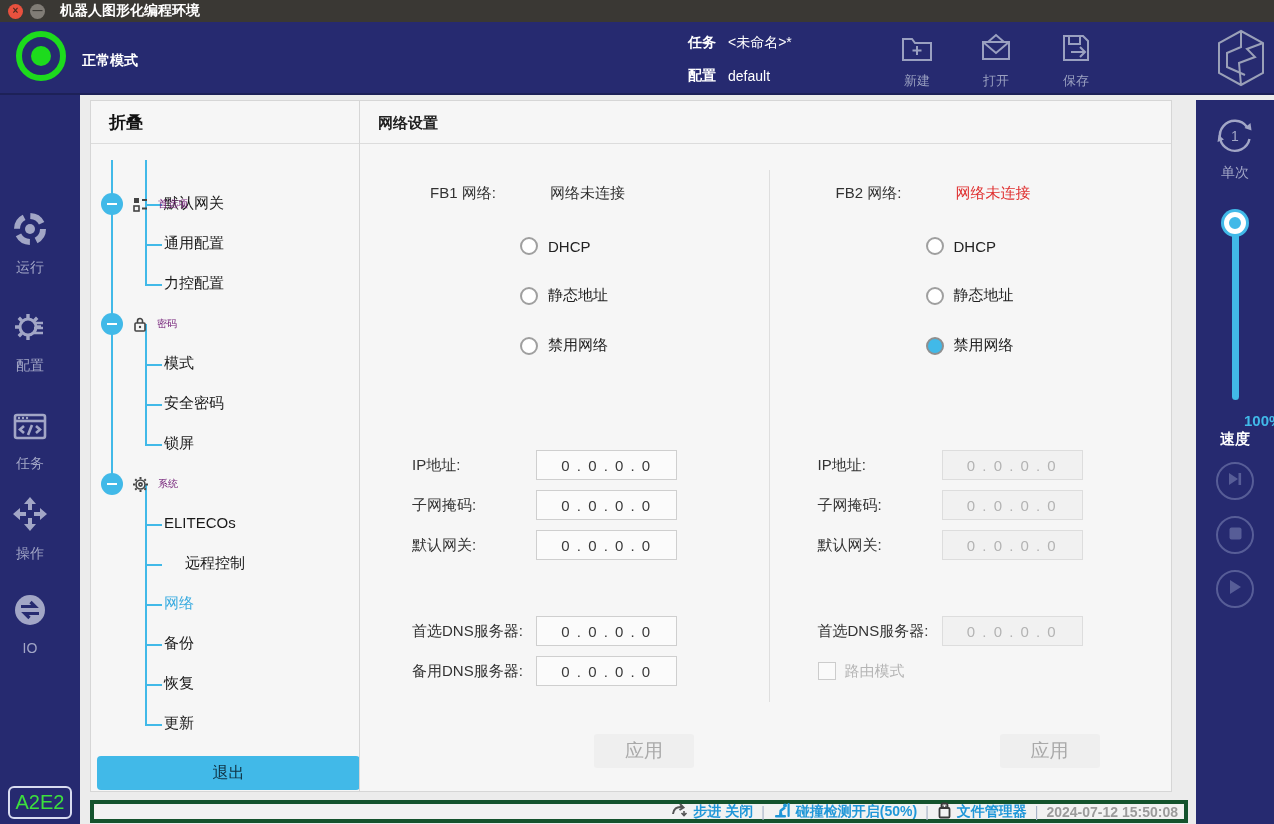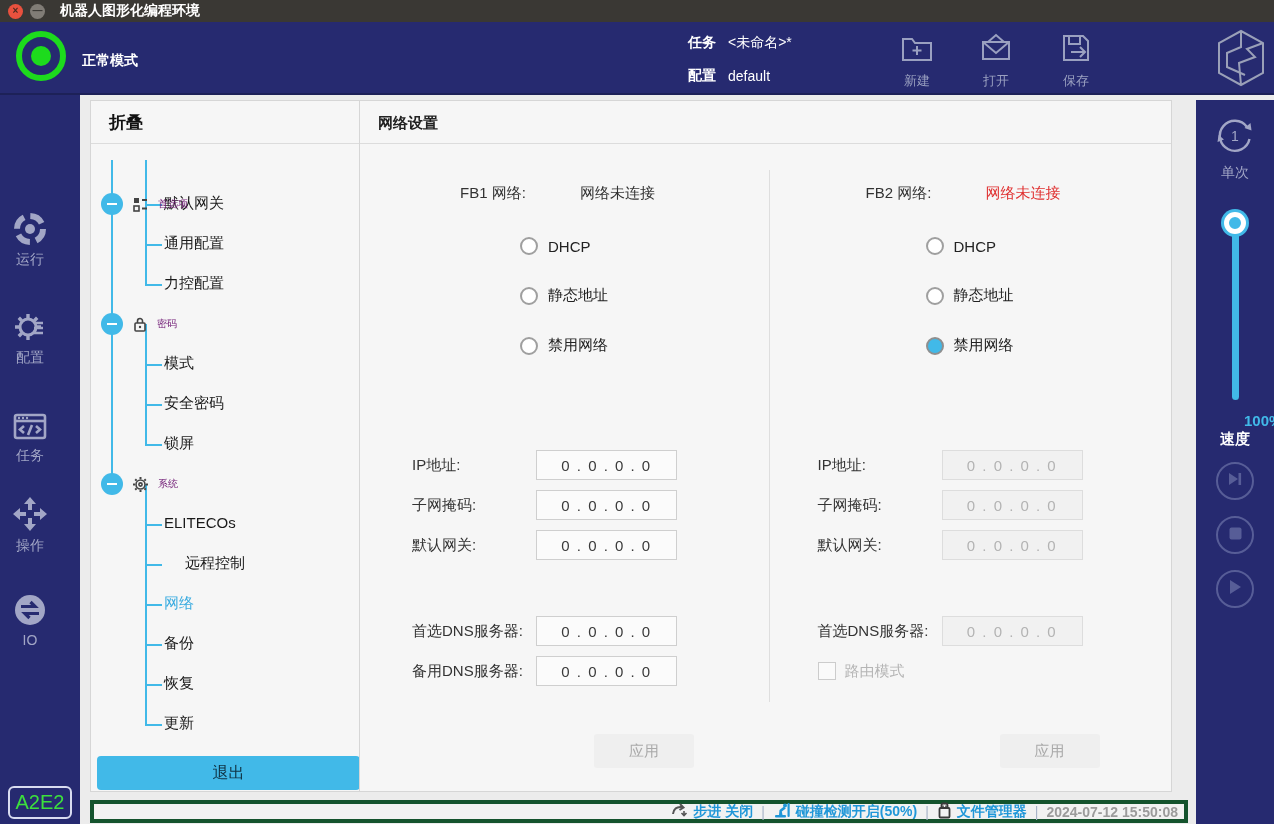--- a/index.html
+++ b/index.html
@@ -20,21 +20,21 @@
   .mode-label { position:absolute; left:82px; top:30px; color:#fff; font-weight:bold; font-size:14px; }
   .task-rows { position:absolute; left:688px; top:12px; }
   .task-row { display:flex; gap:12px; font-size:14px; color:#fff; margin-bottom:15px; align-items:center; }
   .task-row .lbl { font-weight:bold; }
   .hdr-action { position:absolute; top:8px; width:60px; display:flex; flex-direction:column; align-items:center; gap:3px; color:#9aa0c0; font-size:13px; cursor:pointer; }
   .hdr-action svg { stroke:#9aa0c0; fill:none; stroke-width:2; }
   .brand { position:absolute; left:1212px; top:5px; }
 
   
   .left-nav { position:absolute; top:95px; left:0; width:80px; height:729px; background:#262a70; }
-  .nav-item { position:absolute; left:0; width:60px; display:flex; flex-direction:column; align-items:center; gap:4px; color:#a2a6c6; font-size:14px; cursor:pointer; }
+  .nav-item { position:absolute; left:0; width:60px; display:flex; flex-direction:column; align-items:center; gap:12px; color:#a2a6c6; font-size:14px; cursor:pointer; }
   .nav-item svg { display:block; }
   .nav-badge { position:absolute; left:8px; bottom:5px; width:64px; height:33px; border:2px solid #d8dcf0; border-radius:6px; color:#3ce03c; font-size:20px; display:flex; align-items:center; justify-content:center; }
 
   
   .tree-panel { position:absolute; left:90px; top:100px; width:277px; height:692px; background:#f6f6f6; border:1px solid #d6d6d6; }
   .tree-title { height:43px; line-height:43px; padding-left:18px; font-size:17px; font-weight:bold; color:#111; border-bottom:1px solid #dcdcdc; }
   .tree-body { position:relative; height:647px; }
   .tline { position:absolute; background:#41b9e8; }
   .t-group { position:absolute; left:10px; display:flex; align-items:center; gap:9px; z-index:2; cursor:pointer; }
   .t-circle { width:22px; height:22px; border-radius:50%; background:#41b9e8; display:flex; align-items:center; justify-content:center; }
@@ -44,37 +44,37 @@
   .t-child { position:absolute; left:73px; font-size:15px; color:#1a1a1a; cursor:pointer; }
   .t-child.sel { color:#3bace0; }
   .exit-btn { position:absolute; left:6px; top:612px; width:263px; height:34px; background:#41b9e8; border:none; border-radius:4px; font-size:16px; color:#0f3040; cursor:pointer; font-family:inherit; }
 
   
   .main-panel { position:absolute; left:359px; top:100px; width:813px; height:692px; background:#f6f6f6; border:1px solid #d6d6d6; }
   .main-title { height:43px; line-height:43px; padding-left:18px; font-size:15px; font-weight:bold; color:#222; border-bottom:1px solid #dcdcdc; }
   .columns { position:relative; display:flex; height:648px; }
   .divider { position:absolute; left:409px; top:26px; height:532px; width:1px; background:#dedede; }
   .col { width:406px; }
-  .status-row { margin:40px 0 0 100px; display:flex; align-items:center; }
+  .status-row { margin:40px 0 0 70px; display:flex; align-items:center; }
   .flabel { width:120px; font-size:15px; color:#333; }
   .status-val { font-size:15px; }
   .radios { margin:34px 0 0 160px; display:flex; flex-direction:column; gap:31px; }
   .radio { display:flex; align-items:center; gap:10px; font-size:15px; color:#222; cursor:pointer; }
   .rdot { width:18px; height:18px; border-radius:50%; border:2px solid #9f9f9f; background:#fff; flex:none; }
   .rdot.checked { background:#41b9e8; border-color:#8f8f8f; }
   .fields { margin:95px 0 0 52px; display:flex; flex-direction:column; gap:10px; }
   .dns-block { margin-top:46px; display:flex; flex-direction:column; gap:10px; }
   .frow { display:flex; align-items:center; height:30px; }
   .flabel2 { width:124px; font-size:15px; color:#333; }
   .fbox { width:141px; height:30px; border:1px solid #cfcfcf; background:#fbfbfb; display:flex; align-items:center; justify-content:center; font-size:15px; color:#3a3a3a; letter-spacing:1.5px; }
   .fbox.disabled { background:#f1f1f1; color:#b3b3b3; border-color:#dddddd; }
   .cb-row { display:flex; align-items:center; gap:9px; height:30px; }
   .cbox { width:18px; height:18px; border:1px solid #cccccc; background:#fafafa; flex:none; }
   .cb-label { font-size:15px; color:#b5b5b5; }
-  .apply-btn { margin:48px 0 0 234px; width:100px; height:34px; background:#efefef; color:#a9a9a9; font-size:15px; border:none; border-radius:3px; cursor:pointer; font-family:inherit; }
+  .apply-btn { margin:48px 0 0 234px; width:100px; height:34px; background:#efefef; color:#a9a9a9; font-size:19px; border:none; border-radius:3px; cursor:pointer; font-family:inherit; }
 
   
   .status-bar { position:absolute; left:90px; top:800px; width:1098px; height:23px; background:#f2f2f2; border:4px solid #14532d; display:flex; align-items:center; justify-content:flex-end; gap:8px; padding-right:6px; font-size:14px; font-weight:bold; }
   .sb-item { display:flex; align-items:center; gap:5px; color:#2097d8; cursor:pointer; }
   .sb-sep { color:#a8b4c8; font-weight:normal; }
   .sb-date { color:#9b9b9b; }
 
   
   .right-bar { position:absolute; left:1196px; top:100px; width:78px; height:724px; background:#262a70; }
   .cycle { position:absolute; top:14px; left:0; width:78px; display:flex; flex-direction:column; align-items:center; gap:5px; color:#a2a6c6; font-size:14px; cursor:pointer; }

